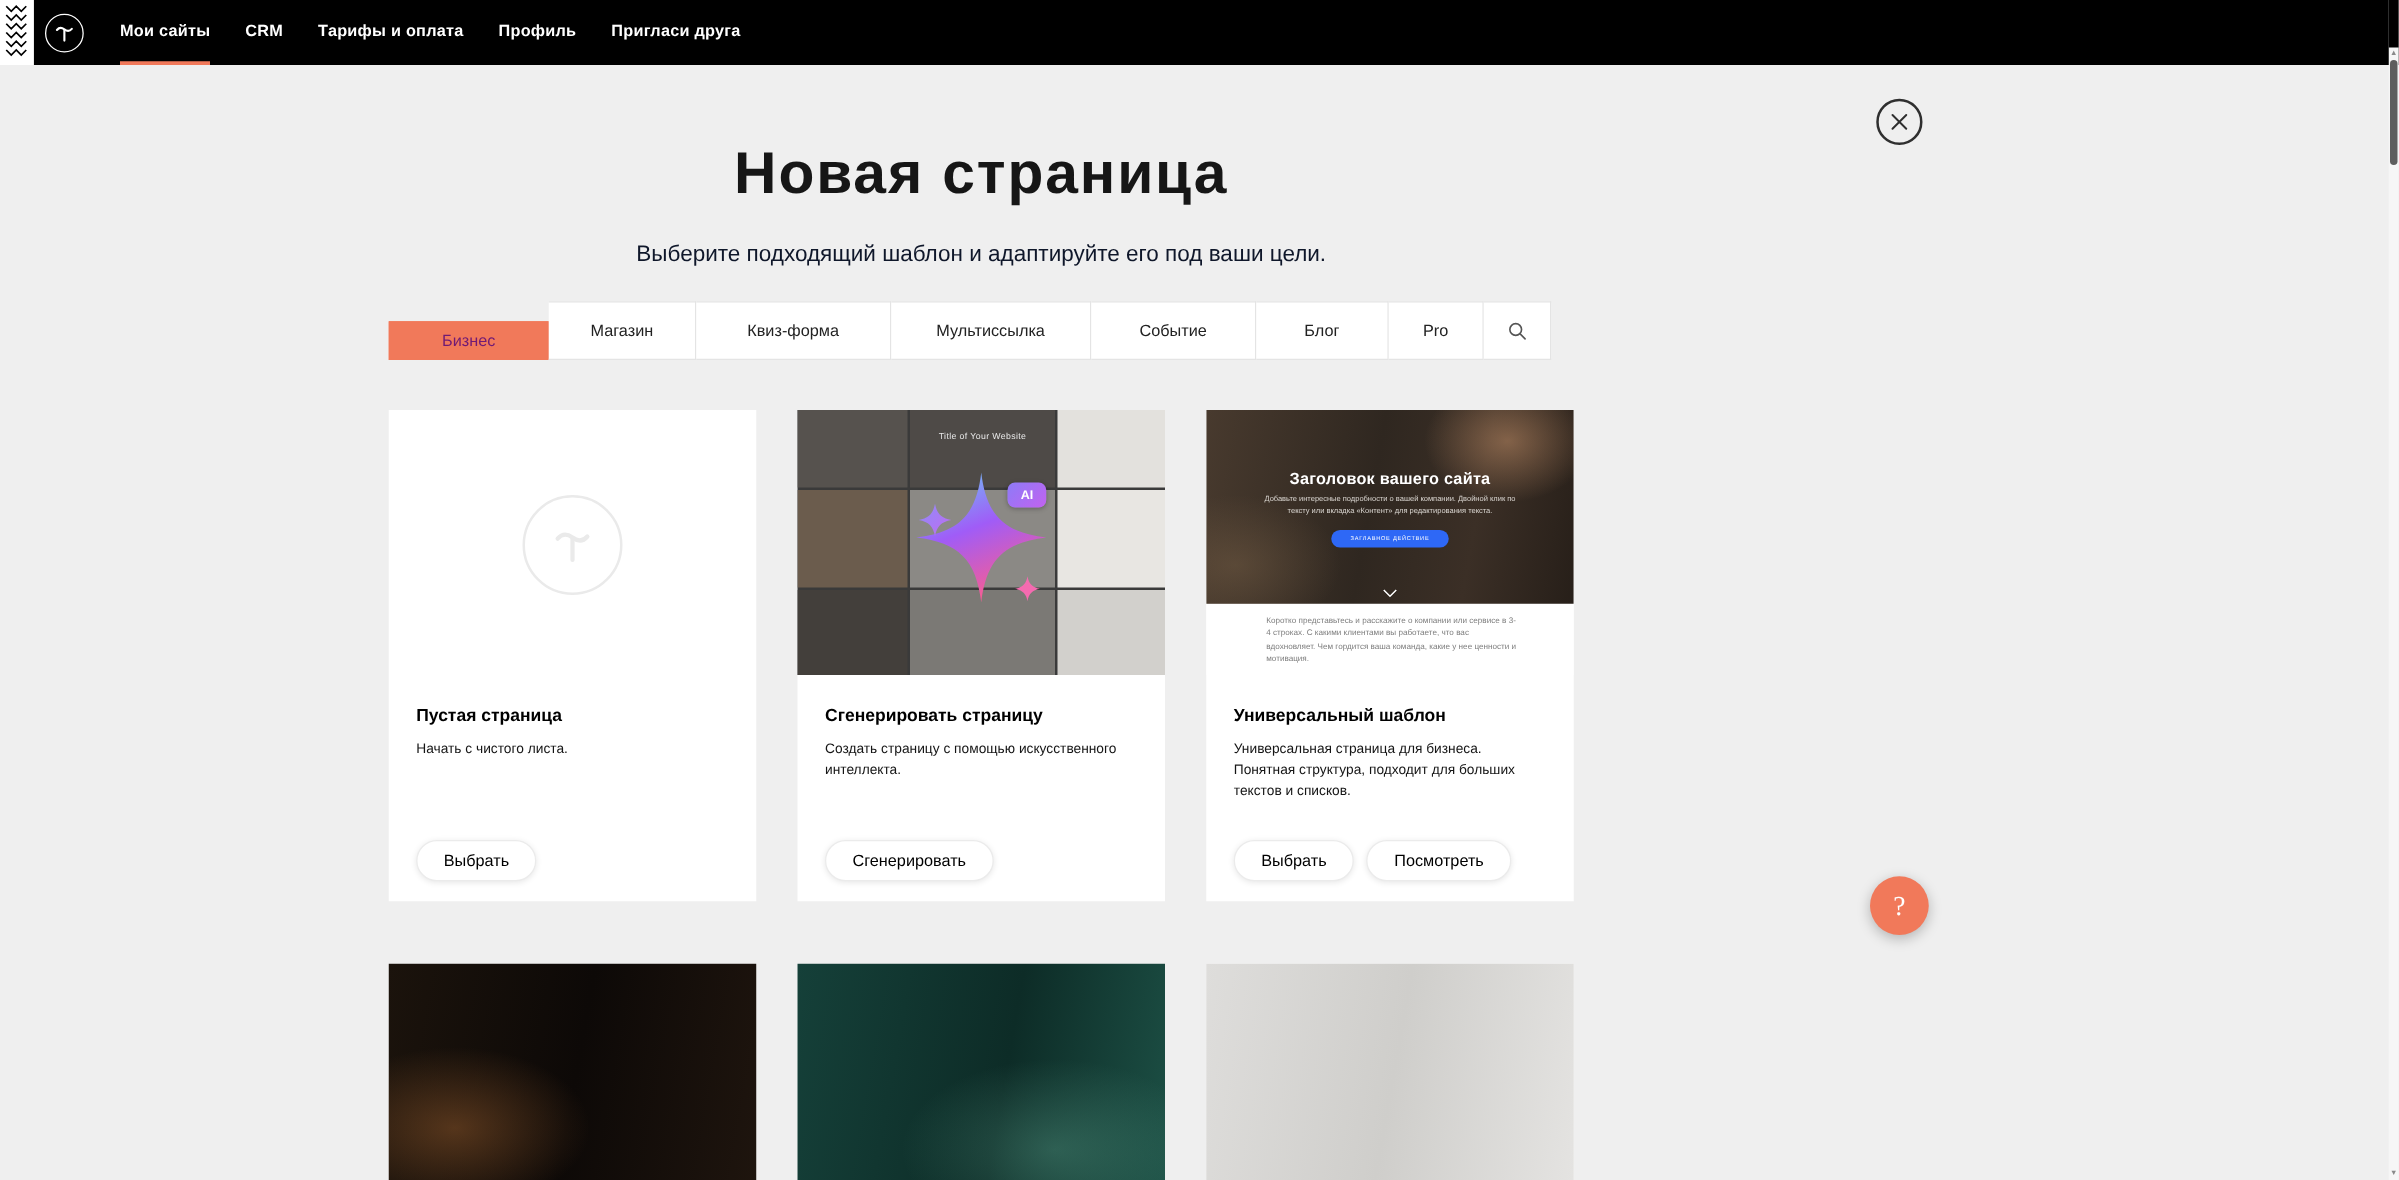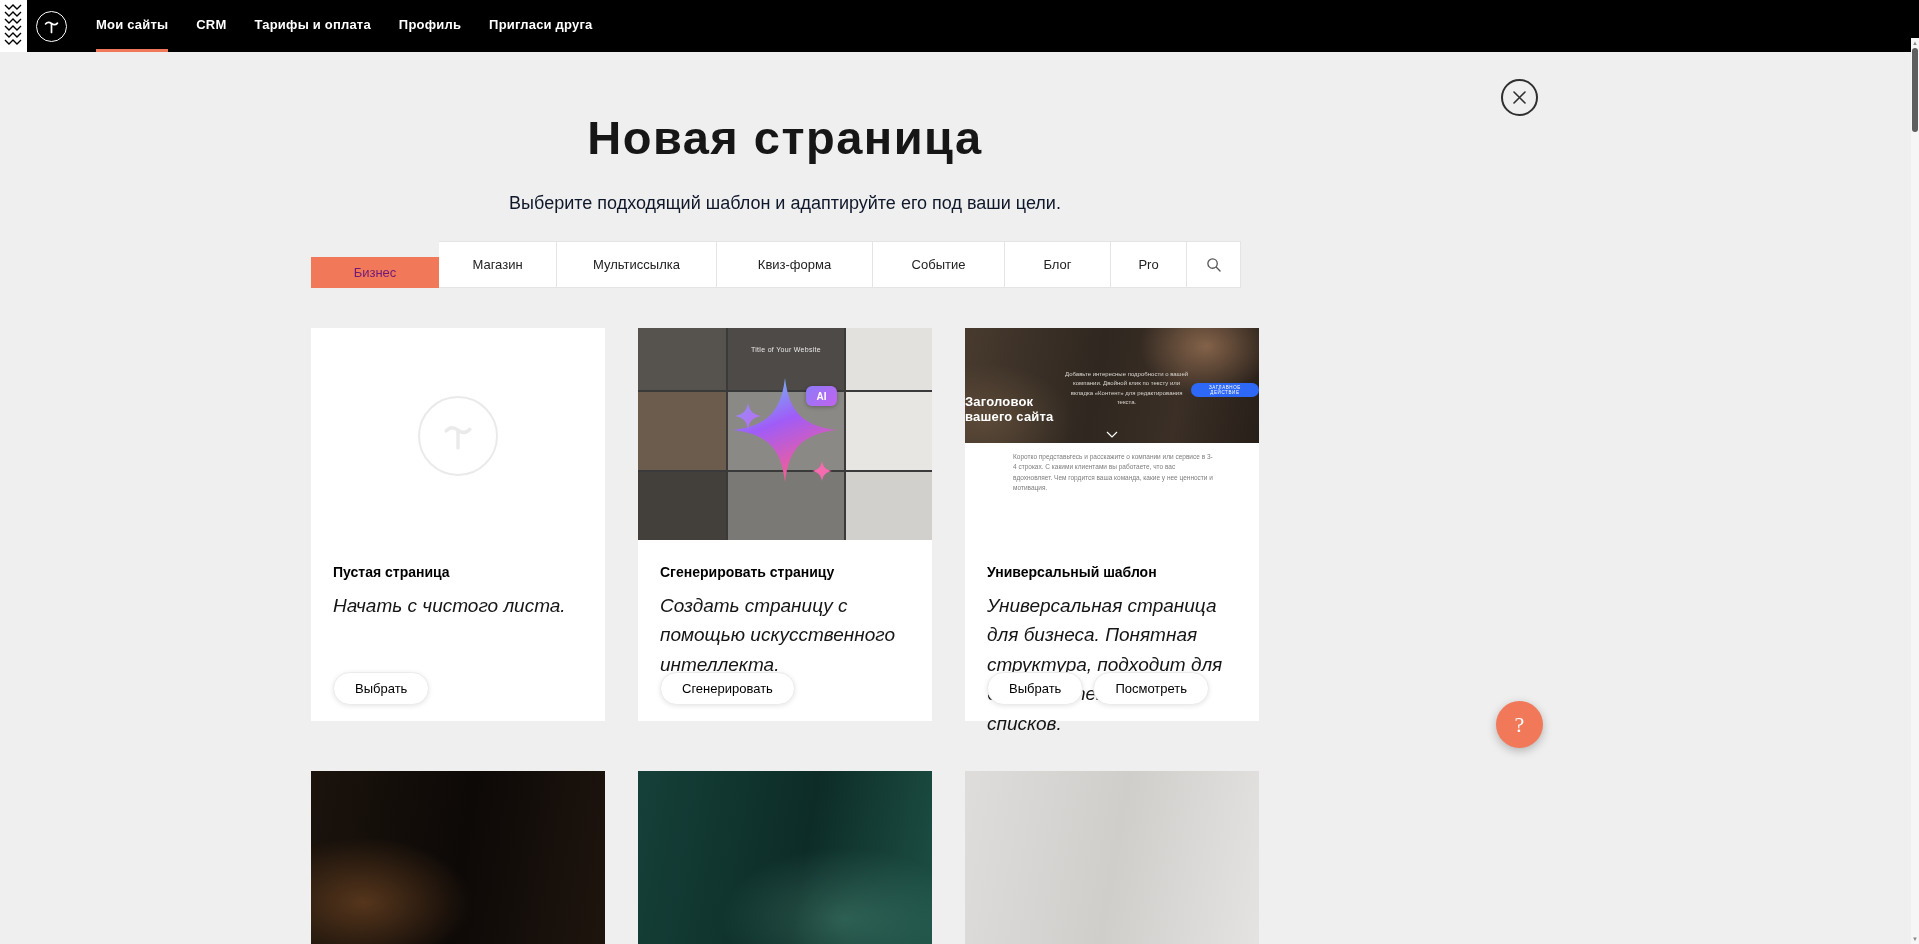--- a/index.html
+++ b/index.html
@@ -37,44 +37,44 @@
   .tab { background:#fff; border:1px solid #e4e4e4; border-left:0; font-family:inherit; font-size:13px; color:#222; display:flex; align-items:center; justify-content:center; cursor:pointer; }
   .tab:first-child { border-left:1px solid #e4e4e4; }
   .tab.active { background:#f1795a; border-color:#f1795a; color:#701a75;margin-top:16px; }
 
   
   .grid { margin-top:40px; display:grid; grid-template-columns:repeat(3,294px); gap:50px 33px; }
   .card { background:#fff; height:393px; position:relative; }
   .preview { height:212px; position:relative; overflow:hidden; }
   .card-body { padding:24px 22px 0; }
   .card-title { font-size:14px; font-weight:700; color:#000; }
-  .card-desc { margin-top:11px; font-size:19px; color:#151515; line-height:1.55; max-width:255px;font-style:italic; }
+  .card-desc { margin-top:11px; font-size:11px; color:#151515; line-height:1.55; max-width:255px; }
   .actions { position:absolute; left:22px; bottom:16px; display:flex; gap:10px; }
   .btn-pill { height:33px; padding:0 21px; border-radius:17px; border:1px solid #ebebeb; background:#fff; font-family:inherit; font-size:13px; color:#000; cursor:pointer; box-shadow:0 1px 5px rgba(0,0,0,.10); white-space:nowrap; }
 
   
   .blank-mark { position:absolute; left:50%; top:108px; transform:translate(-50%,-50%); width:80px; height:80px; border:2px solid #eaeaea; border-radius:50%; display:flex; align-items:center; justify-content:center; }
 
   
   .preview.ai { background:#3a3a3a; display:grid; grid-template-columns:88px 116px 86px; grid-template-rows:62px 78px 72px; gap:2px; }
   .cell { position:relative; }
   .c1{background:#56524e;} .c2{background:#4e4a47;} .c3{background:#e3e1dd;}
   .c4{background:#6b5c4d;} .c5{background:#8b8985;} .c6{background:#e8e6e2;}
   .c7{background:#433f3b;} .c8{background:#7b7975;} .c9{background:#d2d0cc;}
   .collage-title { position:absolute; left:0; right:0; top:18px; text-align:center; font-size:7px; color:#e8e8e8; letter-spacing:.3px; }
   .ai-star-svg { position:absolute; left:50%; top:102px; transform:translate(-50%,-50%); }
   .ai-badge { position:absolute; left:168px; top:58px; width:31px; height:20px; border-radius:6px; background:linear-gradient(135deg,#8d7bf7,#c262f0); color:#fff; font-size:10px; font-weight:700; display:flex; align-items:center; justify-content:center; box-shadow:0 1px 4px rgba(0,0,0,.3); }
 
   
-  .tpl-hero { height:115px; position:relative;
+  .tpl-hero { height:155px; position:relative;
     background:
       radial-gradient(95px 70px at 82% 16%, rgba(193,142,103,.55), transparent 70%),
       radial-gradient(120px 80px at 8% 80%, rgba(122,98,72,.45), transparent 70%),
       linear-gradient(100deg,#483a2e 0%, #2f2720 45%, #3b2f26 72%, #271f19 100%);
-    display:flex; flex-direction:row; align-items:center; color:#fff; }
+    display:flex; flex-direction:column; align-items:center; color:#fff; }
   .tpl-heading { margin-top:47px; font-size:13px; font-weight:700; letter-spacing:.2px; }
   .tpl-sub { margin-top:6px; font-size:6px; color:#d9d5d0; text-align:center; width:212px; line-height:1.55; }
   .tpl-btn { margin-top:9px; height:14px; padding:0 15px; border-radius:8px; background:#2e68f6; border:none; color:#fff; font-family:inherit; font-size:4.5px; letter-spacing:.6px; text-transform:uppercase; cursor:pointer; }
   .tpl-chevron { position:absolute; bottom:5px; left:50%; transform:translateX(-50%); }
   .tpl-body { height:57px; background:#fff; padding:9px 46px 0 48px; font-size:6.5px; color:#7d7d7d; line-height:1.6; }
 
   
   .preview.p1 { background: radial-gradient(150px 90px at 18% 62%, rgba(150,92,45,.5), transparent 72%), linear-gradient(100deg,#1b130c,#0d0907 50%,#1f150e); }
   .preview.p2 { background: radial-gradient(170px 100px at 70% 70%, rgba(98,168,146,.35), transparent 72%), linear-gradient(100deg,#154039,#0d2c27 55%,#1d5146); }
   .preview.p3 { background: linear-gradient(100deg,#dedddb,#cfcecb 50%,#e5e4e2); }
@@ -126,22 +126,22 @@
   </svg>
 </button>
 
 <main class="content">
   <h1 class="page-title">Новая страница</h1>
   <p class="page-subtitle">Выберите подходящий шаблон и адаптируйте его под ваши цели.</p>
 
   <div class="tabs">
     <button class="tab active" style="width:128px">Бизнес</button>
     <button class="tab" style="width:118px">Магазин</button>
+    <button class="tab" style="width:156px">Квиз-форма</button>
     <button class="tab" style="width:160px">Мультиссылка</button>
-    <button class="tab" style="width:156px">Квиз-форма</button>
     <button class="tab" style="width:132px">Событие</button>
     <button class="tab" style="width:106px">Блог</button>
     <button class="tab" style="width:76px">Pro</button>
     <button class="tab" style="width:54px">
       <svg width="15" height="15" viewBox="0 0 16 16">
         <circle cx="7" cy="7" r="5" stroke="#555" stroke-width="1.4" fill="none"></circle>
         <path d="M11 11 L15 15" stroke="#555" stroke-width="1.4" stroke-linecap="round"></path>
       </svg>
     </button>
   </div>

